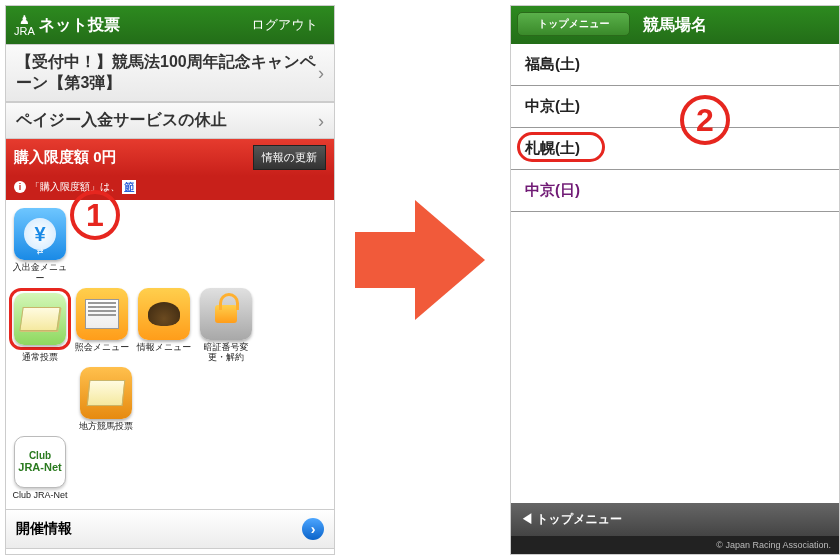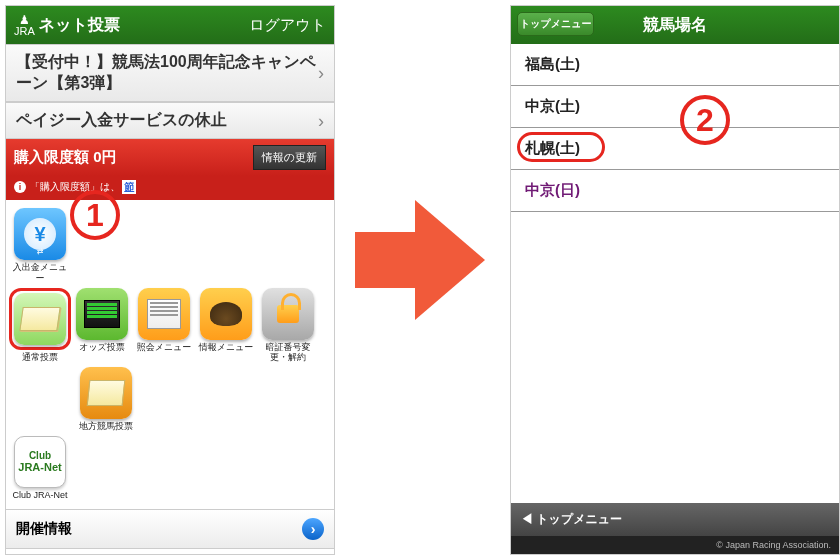--- a/index.html
+++ b/index.html
@@ -5,21 +5,21 @@
 * { margin:0; padding:0; box-sizing:border-box; font-family:"Hiragino Kaku Gothic Pro","Meiryo",sans-serif; }
 body { width:840px; height:560px; background:#fff; position:relative; overflow:hidden; }
 .phone { position:absolute; top:5px; width:330px; height:550px; border:1px solid #ccc; background:#fff; overflow:hidden; }
 .phone.left { left:5px; }
 .phone.right { left:510px; }
 
 
 .hdr-green { background:linear-gradient(#2d8a1f,#236d18); color:#fff; height:38px; display:flex; align-items:center; padding:0 8px; position:relative; }
 .hdr-green .logo { font-size:11px; margin-right:4px; line-height:1; display:flex; flex-direction:column; align-items:center; }
 .hdr-green .title { font-size:16px; font-weight:bold; }
-.hdr-green .logout { position:absolute; right:8px; font-size:15px;font-family:Liberation Mono, monospace; }
+.hdr-green .logout { position:absolute; right:16px; font-size:13px;font-family:Liberation Mono, monospace; }
 
 .notice-row { background:linear-gradient(#fafafa,#e9e9e9); border-top:1px solid #ccc; border-bottom:1px solid #ccc; padding:7px 10px; font-size:16px; font-weight:bold; color:#333; position:relative; }
 .notice-row::after { content:"›"; position:absolute; right:10px; top:50%; transform:translateY(-50%); color:#888; font-size:18px; font-weight:normal; }
 
 .limit-bar { background:linear-gradient(#e63b2e,#c8201a); color:#fff; padding:6px 8px; font-size:15px; font-weight:bold; display:flex; align-items:center; justify-content:space-between; }
 .limit-bar .btn-upd { background:linear-gradient(#555,#333); border:1px solid #222; border-radius:0; font-size:11px; padding:4px 8px; color:#fff; font-weight:normal; }
 .limit-note { background:#c8201a; color:#fff; font-size:10px; padding:4px 8px 6px; display:flex; align-items:center; }
 .limit-note .info-ic { display:inline-block; width:12px; height:12px; border-radius:50%; background:#fff; color:#c8201a; text-align:center; line-height:12px; font-size:9px; font-weight:bold; margin-right:4px; }
 .limit-note .blue { color:#2a5fd8; text-decoration:underline; background:#fff; padding:0 2px; margin:0 2px; font-weight:bold; }
 
@@ -67,21 +67,21 @@
 
 .blue-btn { margin:8px; background:linear-gradient(#1d8fe6,#0b5dbb); color:#fff; text-align:center; padding:8px; font-size:14px; font-weight:bold; border-radius:16px; }
 
 
 .big-arrow { position:absolute; left:355px; top:200px; width:135px; height:120px; }
 .big-arrow .stem { position:absolute; left:0; top:32px; width:70px; height:56px; background:#f15a3a; }
 .big-arrow .head { position:absolute; left:60px; top:0; width:0; height:0; border-left:70px solid #f15a3a; border-top:60px solid transparent; border-bottom:60px solid transparent; }
 
 
 .hdr-green2 { background:linear-gradient(#2d8a1f,#236d18); color:#fff; height:38px; display:flex; align-items:center; justify-content:center; position:relative; font-size:16px; font-weight:bold; }
-.top-menu-btn { position:absolute; left:6px; top:6px; background:linear-gradient(#5ab04a,#3a8a2a); border:1px solid #2a6a1a; border-radius:5px; font-size:10px; padding:4px 2px; }
+.top-menu-btn { position:absolute; left:6px; top:6px; background:linear-gradient(#5ab04a,#3a8a2a); border:1px solid #2a6a1a; border-radius:5px; font-size:10px; padding:4px 20px; }
 
 .rc-row { border-bottom:1px solid #999; padding:11px 14px; font-size:15px; font-weight:bold; color:#222; }
 .rc-row.ringed { position:relative; }
 .rc-row .ring { position:absolute; left:6px; top:4px; width:88px; height:30px; border:3px solid #e6261f; border-radius:16px; }
 .rc-row.red { color:#701a75; }
 
 .step2 { left:680px; top:95px; }
 
 .footer { position:absolute; bottom:0; left:0; right:0; }
 .footer .bar1 { background:linear-gradient(#666,#444); color:#fff; font-size:12px; font-weight:bold; padding:8px 10px; }
@@ -127,31 +127,20 @@
 
     <div class="icon-cell">
       <div class="red-ring">
         <div class="icon-box ic-ticket">
             <div class="paper"></div>
           </div>
       </div>
       <div class="icon-lbl">通常投票</div>
     </div>
     <div class="icon-cell">
-      <div class="icon-box ic-odds">
-          <div class="board">
-            <div></div>
-            <div></div>
-            <div></div>
-            <div></div>
-          </div>
-        </div>
-      <div class="icon-lbl">オッズ投票</div>
-    </div>
-    <div class="icon-cell">
       <div class="icon-box ic-news">
           <div class="sheet">
             <div></div>
             <div></div>
             <div></div>
             <div></div>
           </div>
         </div>
       <div class="icon-lbl">照会メニュー</div>
     </div>

